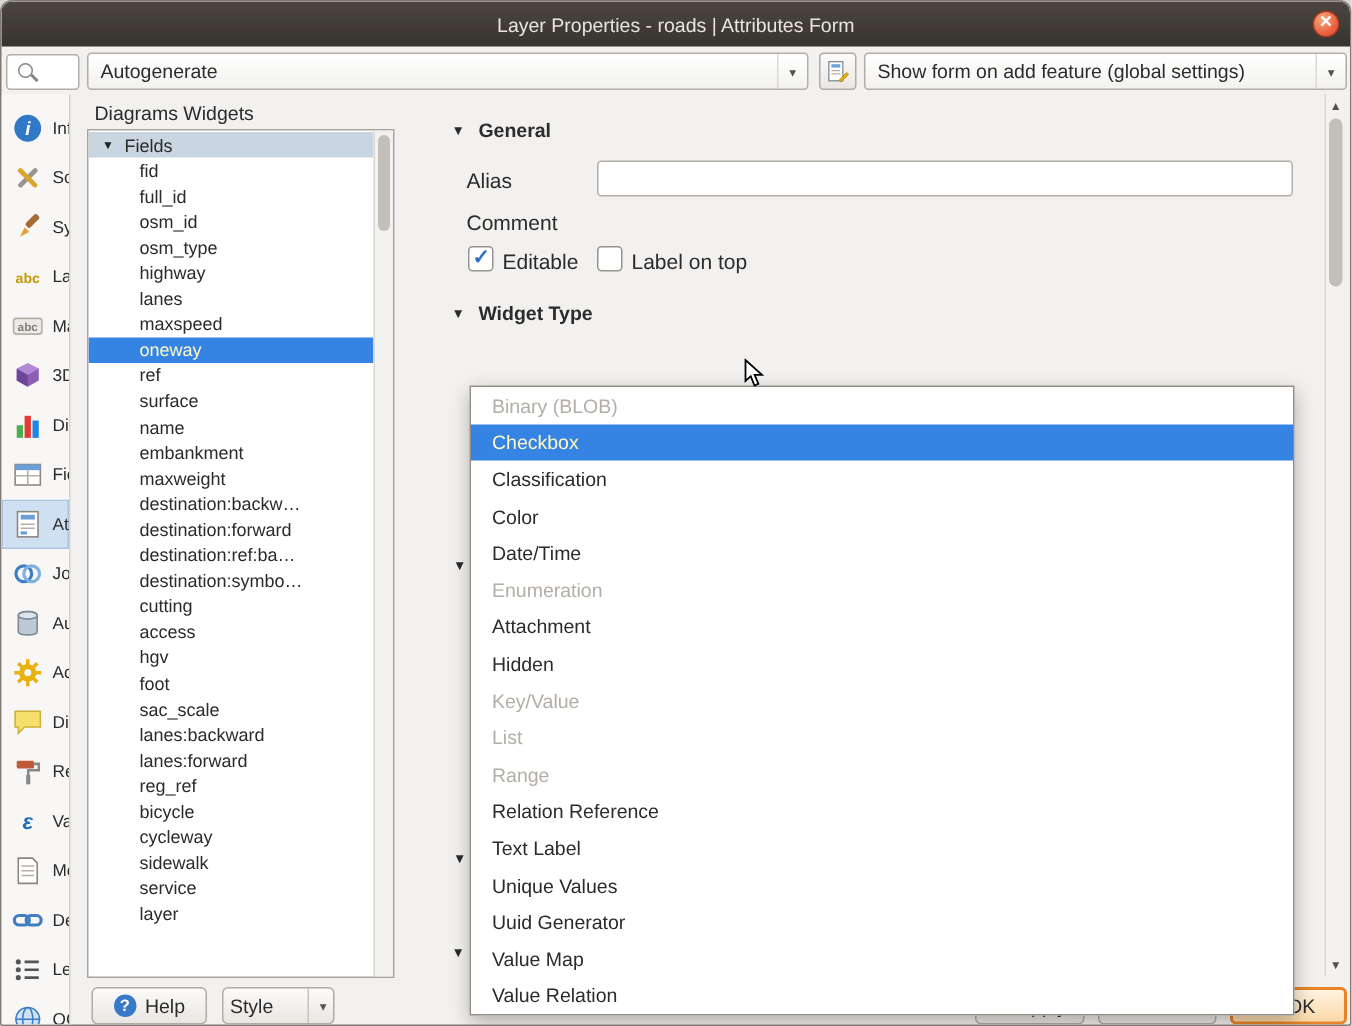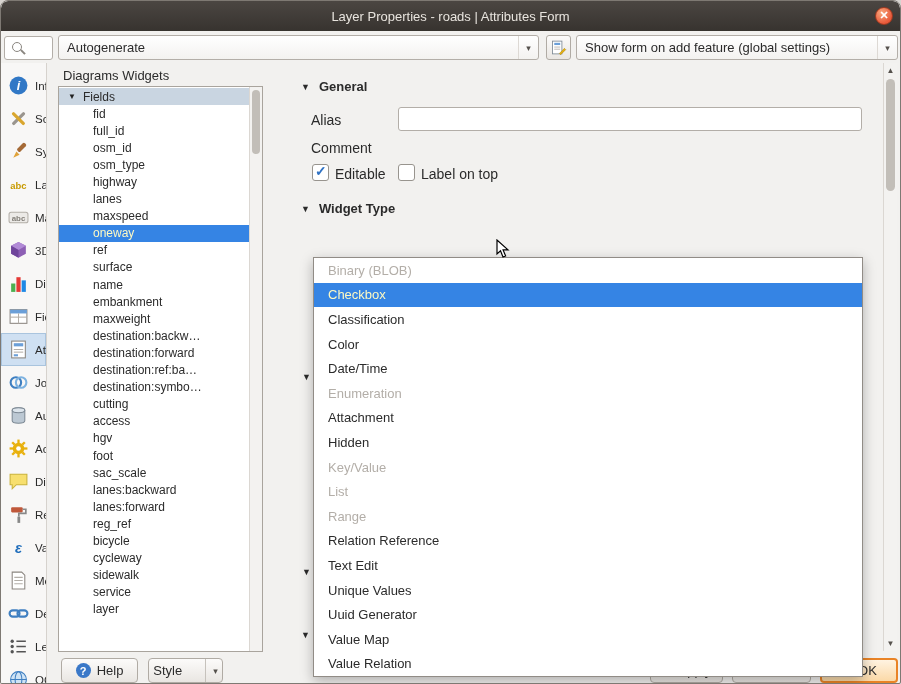--- a/index.html
+++ b/index.html
@@ -434,21 +434,21 @@
       <div class="dd-item">Classification</div>
       <div class="dd-item">Color</div>
       <div class="dd-item">Date/Time</div>
       <div class="dd-item disabled">Enumeration</div>
       <div class="dd-item">Attachment</div>
       <div class="dd-item">Hidden</div>
       <div class="dd-item disabled">Key/Value</div>
       <div class="dd-item disabled">List</div>
       <div class="dd-item disabled">Range</div>
       <div class="dd-item">Relation Reference</div>
-      <div class="dd-item">Text Edit</div>
+      <div class="dd-item">Text Label</div>
       <div class="dd-item">Unique Values</div>
       <div class="dd-item">Uuid Generator</div>
       <div class="dd-item">Value Map</div>
       <div class="dd-item">Value Relation</div>
     </div>
 
   <div class="btn" id="btn-help">
     <span class="help-icon">?</span>
     <span>Help</span>
   </div>

